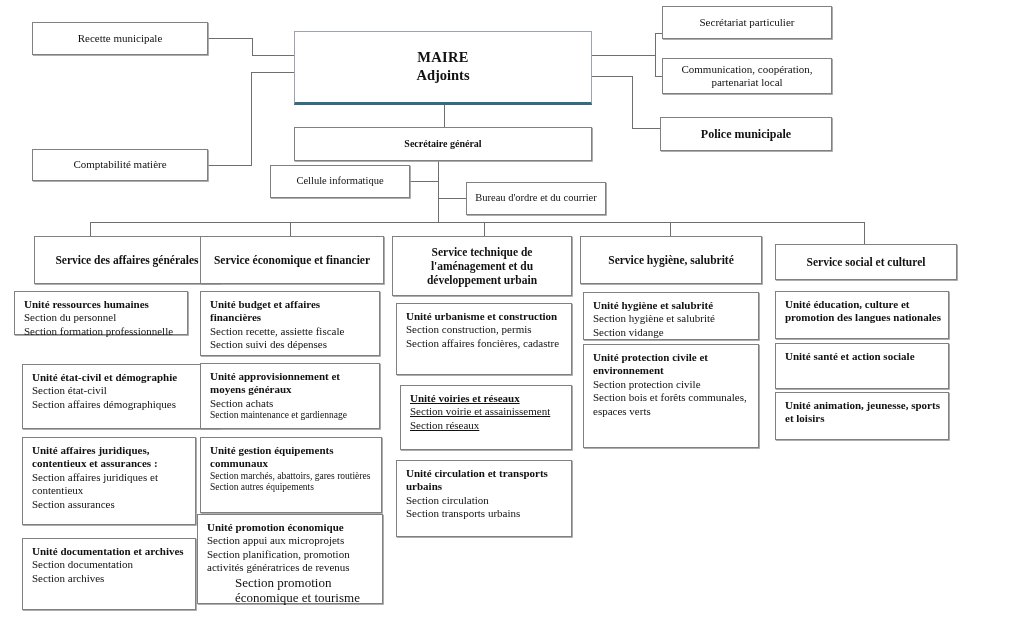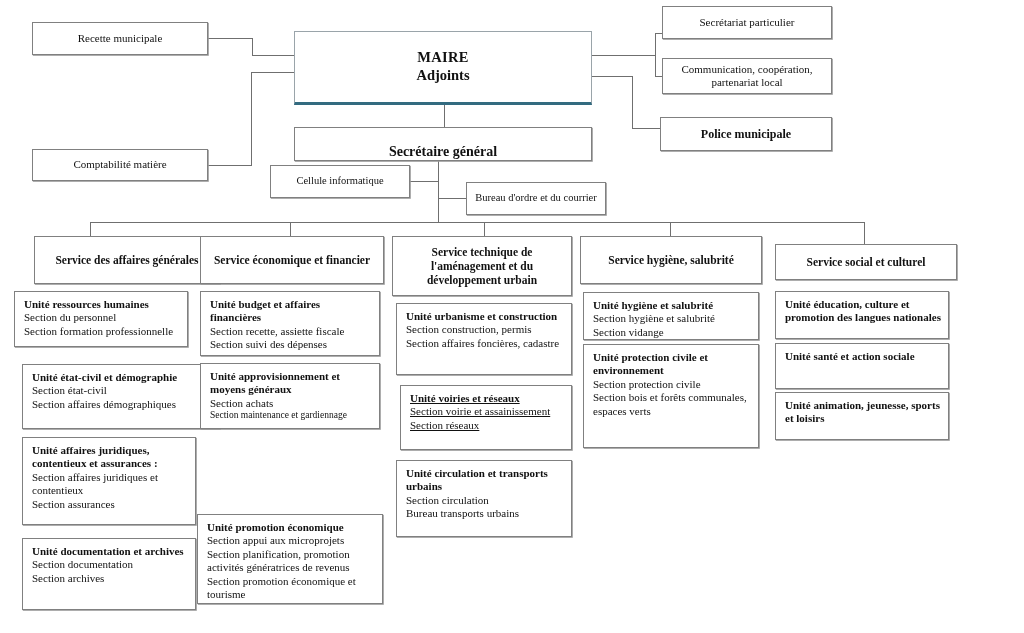--- a/index.html
+++ b/index.html
@@ -36,21 +36,21 @@
   .bold{font-weight:bold;}
   
   #maire{
     border:1px solid #9aa4aa;
     border-bottom:3px solid #336b80;
     box-shadow:none;
     font-size:14.5px;
   }
   #maire .t1{font-weight:bold;font-size:14.5px;letter-spacing:.3px;}
   #maire .t2{font-weight:bold;font-size:14.5px;}
-  #sg{font-size:14px;font-weight:bold;align-items:flex-end;}
+  #sg{font-size:10px;font-weight:bold;}
   .small{font-size:10.5px;font-weight:normal;}
   .med{font-size:11px;}
   .svcHead{font-size:11.5px;font-weight:bold;}
   
   .unit{
     padding:6px 7px 5px 9px;
     text-align:left;
     line-height:1.22;
   }
   .unit .h{
@@ -158,21 +158,21 @@
   </div>
 
   <div class="box ctr" style="left:580px;top:236px;width:182px;height:48px;">
     <span class="svcHead" style="padding:0 5px;">Service hygiène, salubrité</span>
   </div>
 
   <div class="box ctr" style="left:775px;top:244px;width:182px;height:36px;">
     <span class="svcHead" style="padding:0 5px;">Service social et culturel</span>
   </div>
 
-  <div class="box unit" style="left:14px;top:291px;width:174px;height:56px;">
+  <div class="box unit" style="left:14px;top:291px;width:174px;height:44px;">
     <span class="h med">Unité ressources humaines</span>
     <span class="s med">Section du personnel</span>
     <span class="s med">Section formation professionnelle</span>
   </div>
 
   <div class="box unit" style="left:22px;top:364px;width:198px;height:65px;">
     <span class="h med">Unité état-civil et démographie</span>
     <span class="s med">Section état-civil</span>
     <span class="s med">Section affaires démographiques</span>
   </div>
@@ -194,44 +194,49 @@
     <span class="s med">Section recette, assiette fiscale</span>
     <span class="s med">Section suivi des dépenses</span>
   </div>
 
   <div class="box unit" style="left:200px;top:363px;width:180px;height:66px;">
     <span class="h med">Unité approvisionnement et moyens généraux</span>
     <span class="s med">Section achats</span>
     <span class="s" style="font-size:9.5px;">Section maintenance et gardiennage</span>
   </div>
 
+  <div class="box unit" style="left:200px;top:437px;width:182px;height:76px;">
+    <span class="h med">Unité gestion équipements communaux</span>
+    <span class="s" style="font-size:9.5px;">Section marchés, abattoirs, gares routières</span>
+    <span class="s" style="font-size:9.5px;">Section autres équipements</span>
+  </div>
 
   <div class="box unit" style="left:197px;top:514px;width:186px;height:90px;">
     <span class="h med">Unité promotion économique</span>
     <span class="s med">Section appui aux microprojets</span>
     <span class="s med">Section planification, promotion activités génératrices de revenus</span>
-    <span class="s" style="font-size:11px;">Section promotion économique et tourisme</span>
+    <span class="s" style="font-size:13px;margin-left:28px;">Section promotion économique et tourisme</span>
   </div>
 
   <div class="box unit" style="left:396px;top:303px;width:176px;height:72px;">
     <span class="h med">Unité urbanisme et construction</span>
     <span class="s med">Section construction, permis</span>
     <span class="s med">Section affaires foncières, cadastre</span>
   </div>
 
   <div class="box unit" style="left:400px;top:385px;width:172px;height:65px;text-decoration:underline;">
     <span class="h med">Unité voiries et réseaux</span>
     <span class="s med">Section voirie et assainissement</span>
     <span class="s med">Section réseaux</span>
   </div>
 
   <div class="box unit" style="left:396px;top:460px;width:176px;height:77px;">
     <span class="h med">Unité circulation et transports urbains</span>
     <span class="s med">Section circulation</span>
-    <span class="s med">Bureau transports urbains</span>
+    <span class="s med">Section transports urbains</span>
   </div>
 
   <div class="box unit" style="left:583px;top:292px;width:176px;height:48px;">
     <span class="h med">Unité hygiène et salubrité</span>
     <span class="s med">Section hygiène et salubrité</span>
     <span class="s med">Section vidange</span>
   </div>
 
   <div class="box unit" style="left:583px;top:344px;width:176px;height:104px;">
     <span class="h med">Unité protection civile et environnement</span>

